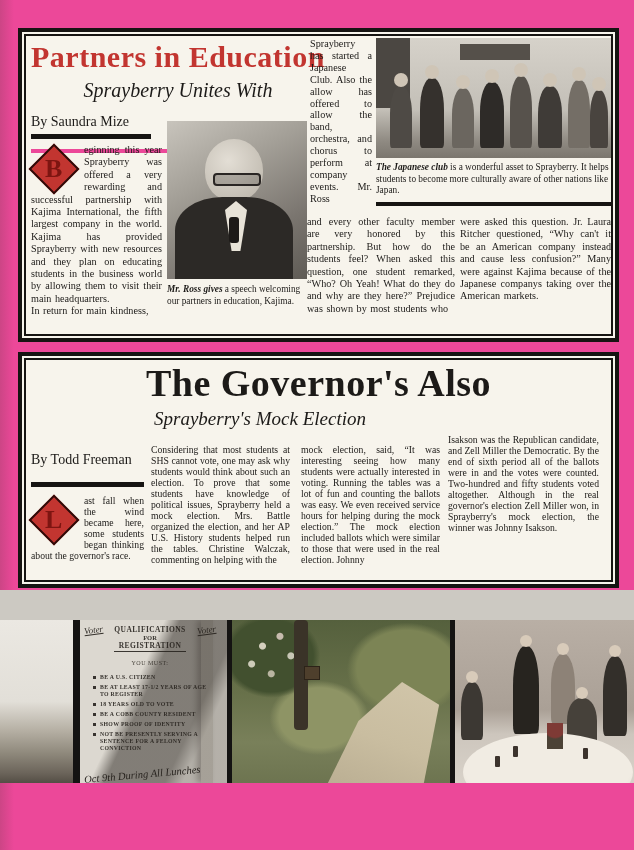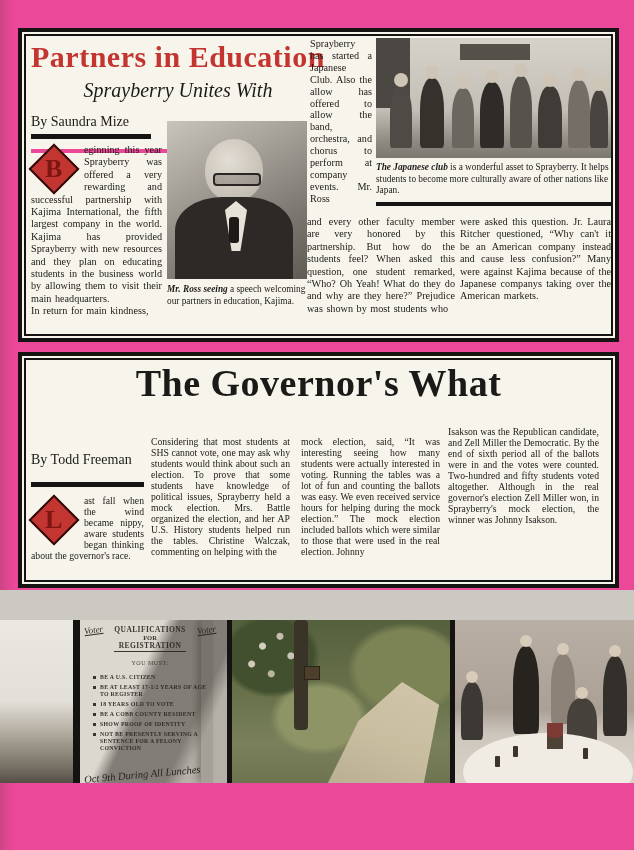--- a/index.html
+++ b/index.html
@@ -9,21 +9,21 @@
   .edge-shade{position:absolute;left:0;top:0;width:14px;height:850px;
         background:linear-gradient(to right,rgba(60,55,45,.18),rgba(60,55,45,0));}
   
   .box{position:absolute;border:4px solid #161412;background:#f7f4ec;}
   .inner{position:absolute;inset:2px;border:2px solid #161412;}
   .box1{left:18px;top:28px;width:593px;height:306px;}
   .box2{left:18px;top:352px;width:593px;height:228px;}
   .abs{position:absolute;}
   .just{text-align:justify;text-align-last:left;}
   .body-txt{font-size:10.2px;line-height:12.4px;word-spacing:1px;}
-  .gov-txt{font-size:9.7px;line-height:11px;}
+  .gov-txt{font-size:9.7px;line-height:11px;margin-top:8px;}
   h1,h2{margin:0;font-weight:bold;}
   .t1{font-size:30px;line-height:34px;color:#c23530;letter-spacing:.5px;}
   .sub1{font-style:italic;font-size:20px;line-height:25px;text-align:center;}
   .byline{font-size:14px;border-bottom:4px solid #ec4899;padding-bottom:19px;}
   .thickbar{background:#161412;height:5px;}
   .t2{font-size:38px;line-height:42px;text-align:center;letter-spacing:.5px;}
   .sub2{font-style:italic;font-size:19px;text-align:center;}
   .cap{font-size:9.3px;line-height:11.5px;}
   .cap b{font-weight:bold;font-style:italic;}
   
@@ -132,21 +132,21 @@
       </div>
 
       <figure class="photo ross abs" style="left:141px;top:85px;width:140px;height:158px;margin:0;">
         <div class="head"></div>
         <div class="glasses"></div>
         <div class="bodyshape"></div>
         <div class="shirt"></div>
         <div class="mic"></div>
       </figure>
       <div class="abs cap" style="left:141px;top:248px;width:142px;">
-        <b>Mr. Ross seeing</b><span> a speech welcoming our partners in education, Kajima.</span>
+        <b>Mr. Ross gives</b><span> a speech welcoming our partners in education, Kajima.</span>
       </div>
 
       <div class="abs body-txt just" style="left:284px;top:2px;width:62px;line-height:11.9px;">Sprayberry has started a Japanese Club. Also the allow has offered to allow the band, orchestra, and chorus to perform at company events. Mr. Ross</div>
 
       <figure class="photo jclub abs" style="left:350px;top:2px;width:235px;height:120px;margin:0;">
         <div class="dark-door"></div>
         <div class="banner"></div>
         <div class="fig" style="left:14px;width:22px;height:62px;background:#4e4a45;"></div>
         <div class="fig" style="left:44px;width:24px;height:70px;background:#35312d;"></div>
         <div class="fig" style="left:76px;width:22px;height:60px;background:#6b665f;"></div>
@@ -161,31 +161,32 @@
       </div>
       <div class="abs thickbar" style="left:350px;top:166px;width:235px;height:4px;"></div>
 
       <div class="abs body-txt just" style="left:281px;top:180px;width:148px;">and every other faculty member are very honored by this partnership. But how do the students feel? When asked this question, one student remarked, “Who? Oh Yeah! What do they do and why are they here?” Prejudice was shown by most students who</div>
       <div class="abs body-txt just" style="left:434px;top:180px;width:151px;">were asked this question. Jr. Laura Ritcher questioned, “Why can't it be an American company instead and cause less confusion?” Many were against Kajima because of the Japanese companys taking over the American markets.</div>
     </div>
   </section>
 
   <section class="box box2">
     <div class="inner">
-      <h2 class="abs t2" style="left:0;top:2px;width:100%;">The Governor's What</h2>
+      <h2 class="abs t2" style="left:0;top:2px;width:100%;">The Governor's Also</h2>
+      <div class="abs sub2" style="left:0;top:48px;width:80%;">Sprayberry's Mock Election</div>
 
       <div class="abs" style="left:5px;top:92px;width:113px;">
         <div style="font-size:14px;">By Todd Freeman</div>
         <div class="thickbar" style="width:113px;margin-top:14px;"></div>
         <div class="gov-txt just" style="margin-top:8px;">
           <span class="dcap">
             <span class="diamond">
               <span>L</span>
             </span>
-          </span><span>ast fall when the wind became nippy, aware students began thinking about the governor's race.</span>
+          </span><span>ast fall when the wind became here, some students began thinking about the governor's race.</span>
         </div>
       </div>
 
       <div class="abs gov-txt just" style="left:125px;top:76px;width:139px;">Considering that most students at SHS cannot vote, one may ask why students would think about such an election. To prove that some students have knowledge of political issues, Sprayberry held a mock election. Mrs. Battle organized the election, and her AP U.S. History students helped run the tables. Christine Walczak, commenting on helping with the</div>
       <div class="abs gov-txt just" style="left:275px;top:76px;width:139px;">mock election, said, “It was interesting seeing how many students were actually interested in voting. Running the tables was a lot of fun and counting the ballots was easy. We even received service hours for helping during the mock election.” The mock election included ballots which were similar to those that were used in the real election. Johnny</div>
       <div class="abs gov-txt just" style="left:422px;top:66px;width:151px;">Isakson was the Republican candidate, and Zell Miller the Democratic. By the end of sixth period all of the ballots were in and the votes were counted. Two-hundred and fifty students voted altogether. Although in the real governor's election Zell Miller won, in Sprayberry's mock election, the winner was Johnny Isakson.</div>
     </div>
   </section>
 
   <div class="grayband"></div>

